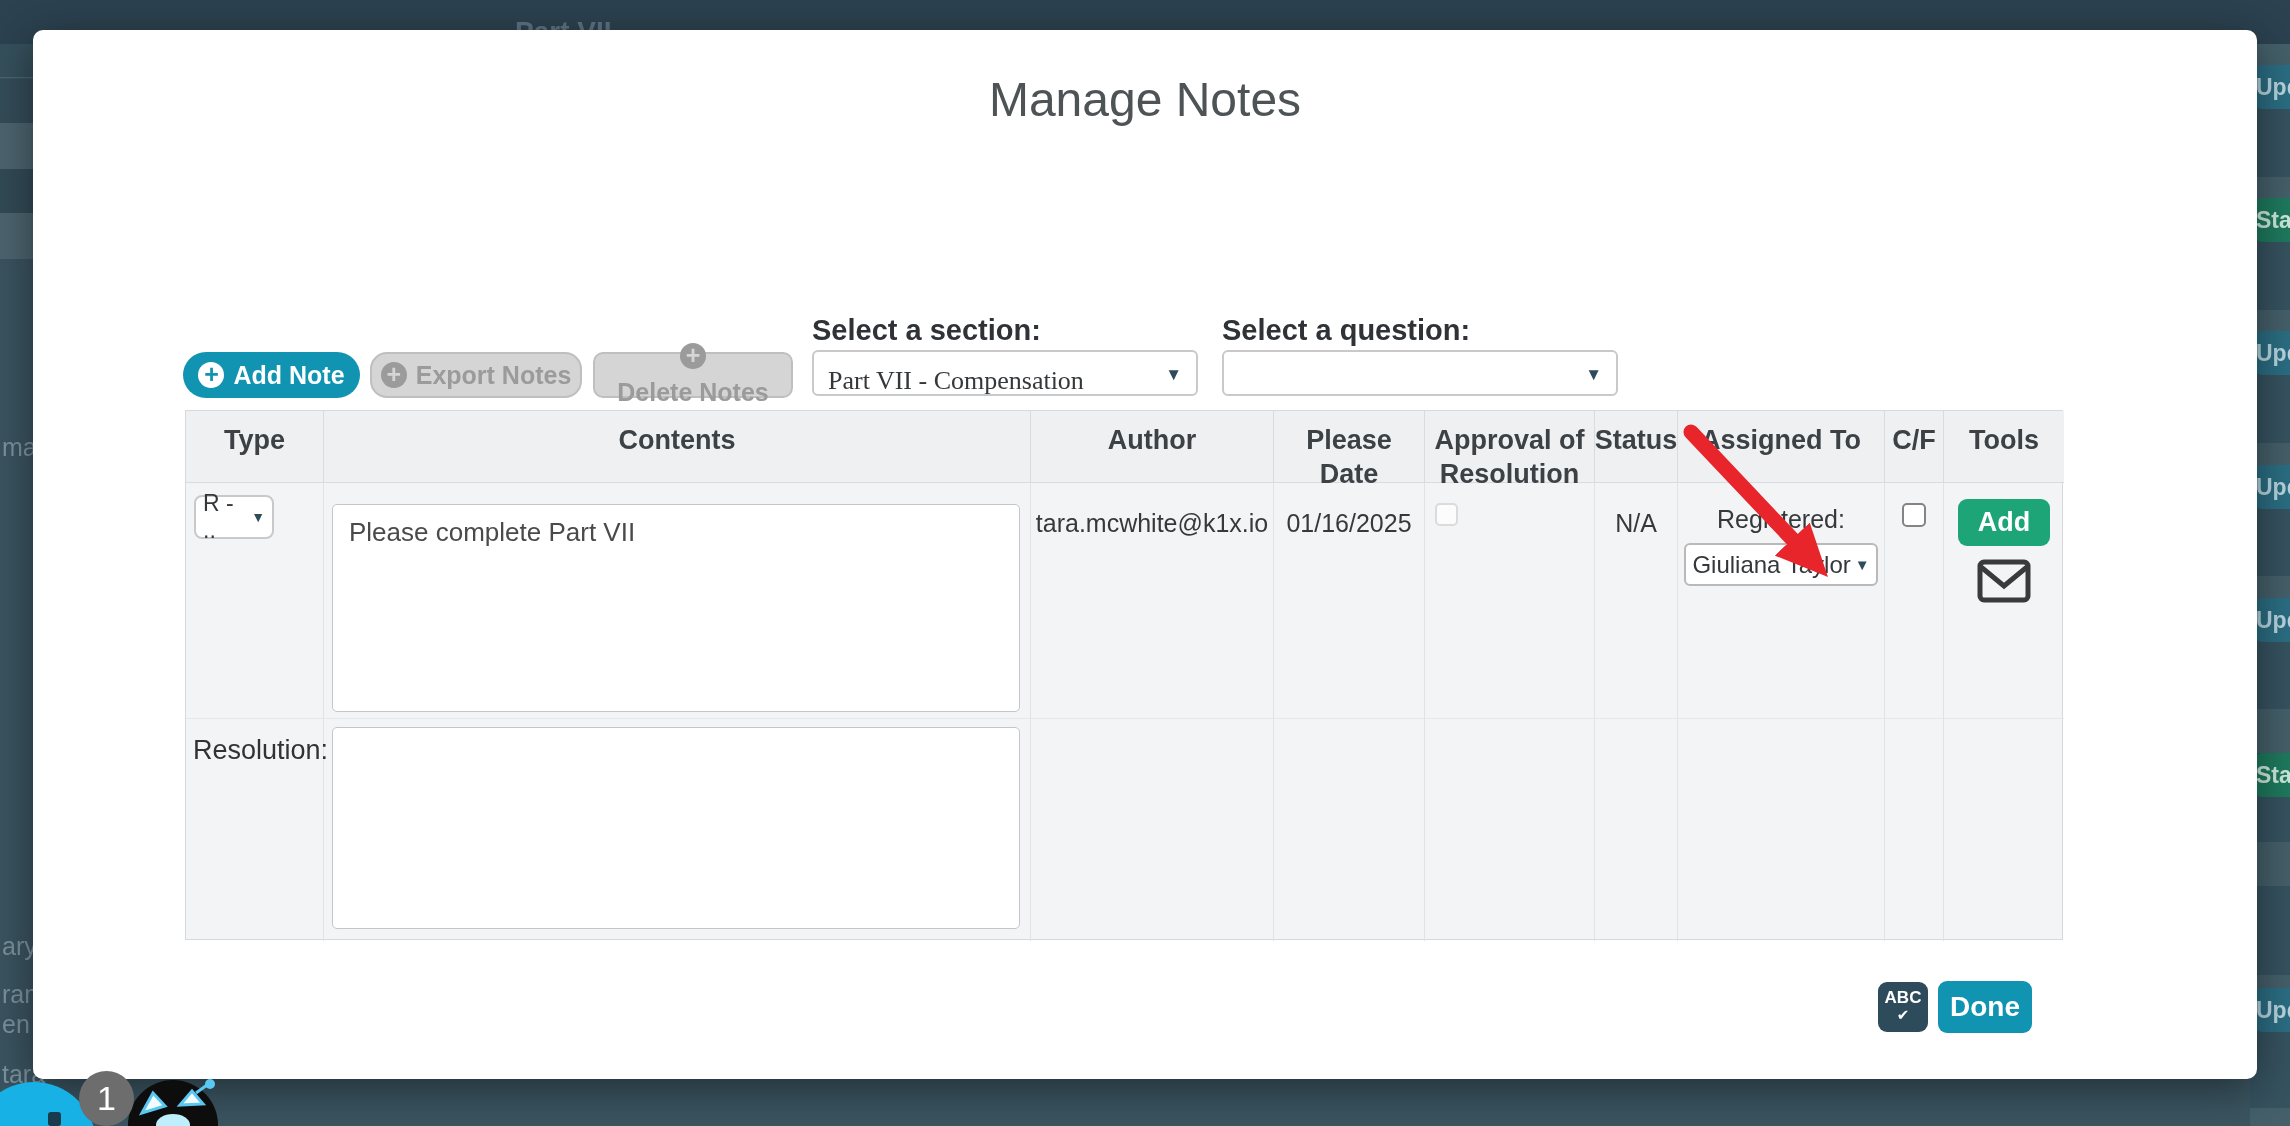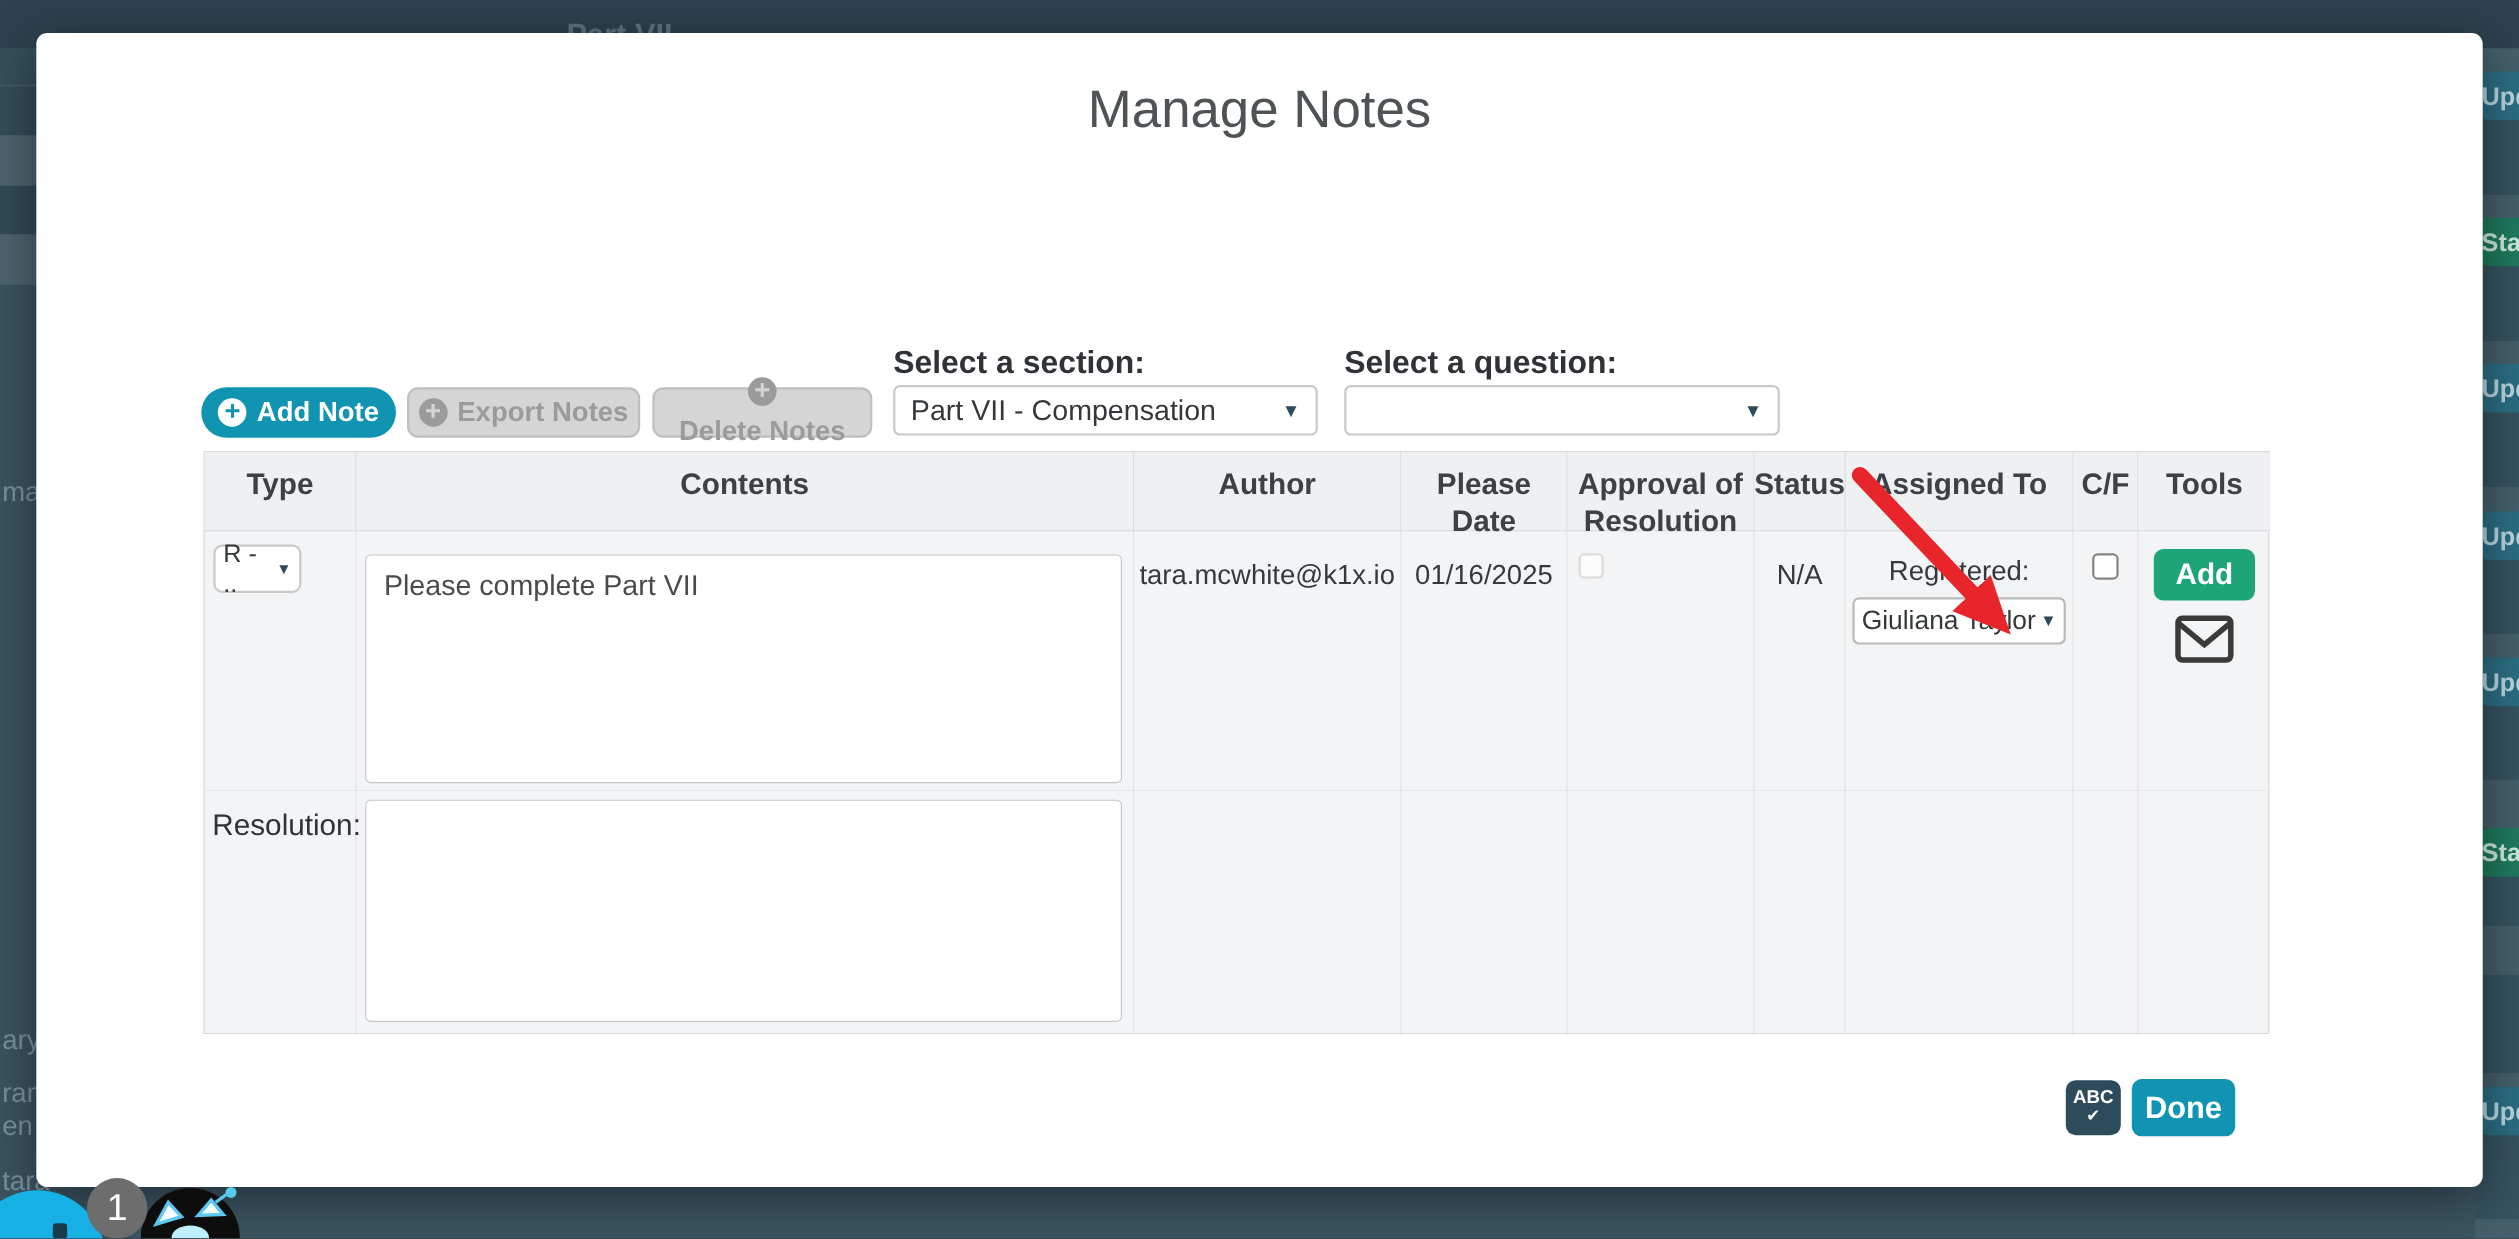--- a/index.html
+++ b/index.html
@@ -29,30 +29,30 @@
   
   .modal { position:absolute; left:33px; top:30px; width:2224px; height:1049px; background:#fff;
     border-radius:10px; box-shadow:0 10px 45px rgba(0,0,0,.45); z-index:20; }
   .title { position:absolute; left:0; right:0; top:42px; text-align:center;
     font-size:48px; font-weight:200; color:#4e5356; }
   .btn { display:flex; align-items:center; justify-content:center; cursor:pointer; }
   .btn-add-note { position:absolute; left:150px; top:322px; width:177px; height:46px;
     background:#1094b2; border-radius:23px; color:#fff; font-weight:700; font-size:25px; gap:9px; }
   .btn-gray { position:absolute; top:322px; height:46px; background:#d5d5d5;
     border:2px solid #bfbfbf; border-radius:10px; color:#9b9b9b; font-weight:700; font-size:25px; gap:9px; }
-  .btn-export { left:337px; width:212px; }
+  .btn-export { left:337px; width:212px;border-radius:17px; }
   .btn-delete { left:560px; width:200px;flex-direction:column; }
   .plusico { width:26px; height:26px; border-radius:50%; background:#fff; color:#1094b2;
     font-weight:900; font-size:25px; line-height:25px; text-align:center; flex:0 0 auto; }
   .plusico::before { content:'+'; }
   .plusico.gray { background:#9b9b9b; color:#d5d5d5; }
   .select-label { position:absolute; top:284px; font-size:29px; font-weight:600; color:#2f3337; }
   .lbl-section { left:779px; } .lbl-question { left:1189px; }
   .select-box { position:absolute; top:320px; height:46px; background:#fff; border:2px solid #c9c9c9;
-    border-radius:6px; display:flex; align-items:center; padding:0 14px; font-size:26px; color:#34383b; cursor:pointer; }
+    border-radius:6px; display:flex; padding:14px 14px; font-size:26px; color:#34383b; cursor:pointer;font-family:Liberation Serif, serif; }
   .sel-section { left:779px; width:386px; } .sel-question { left:1189px; width:396px; }
   .caret { margin-left:auto; color:#2e4b5c; font-size:17px; line-height:1; }
   .caret::before { content:'▼'; }
   
   .notes-table { position:absolute; left:152px; top:380px; width:1878px; height:530px;
     display:grid; grid-template-columns:138px 707px 243px 151px 170px 83px 207px 59px 120px;
     grid-template-rows:72px 236px 222px; border:1px solid #d7d9dc; background:#f3f4f6; }
   .th { background:#eef0f2; border-right:1px solid #d9dbde; border-bottom:1px solid #d9dbde;
     display:flex; align-items:flex-start; justify-content:center; text-align:center;
     font-weight:700; font-size:27px; color:#3c4145; padding:13px 6px 0 6px; line-height:1.25; }

